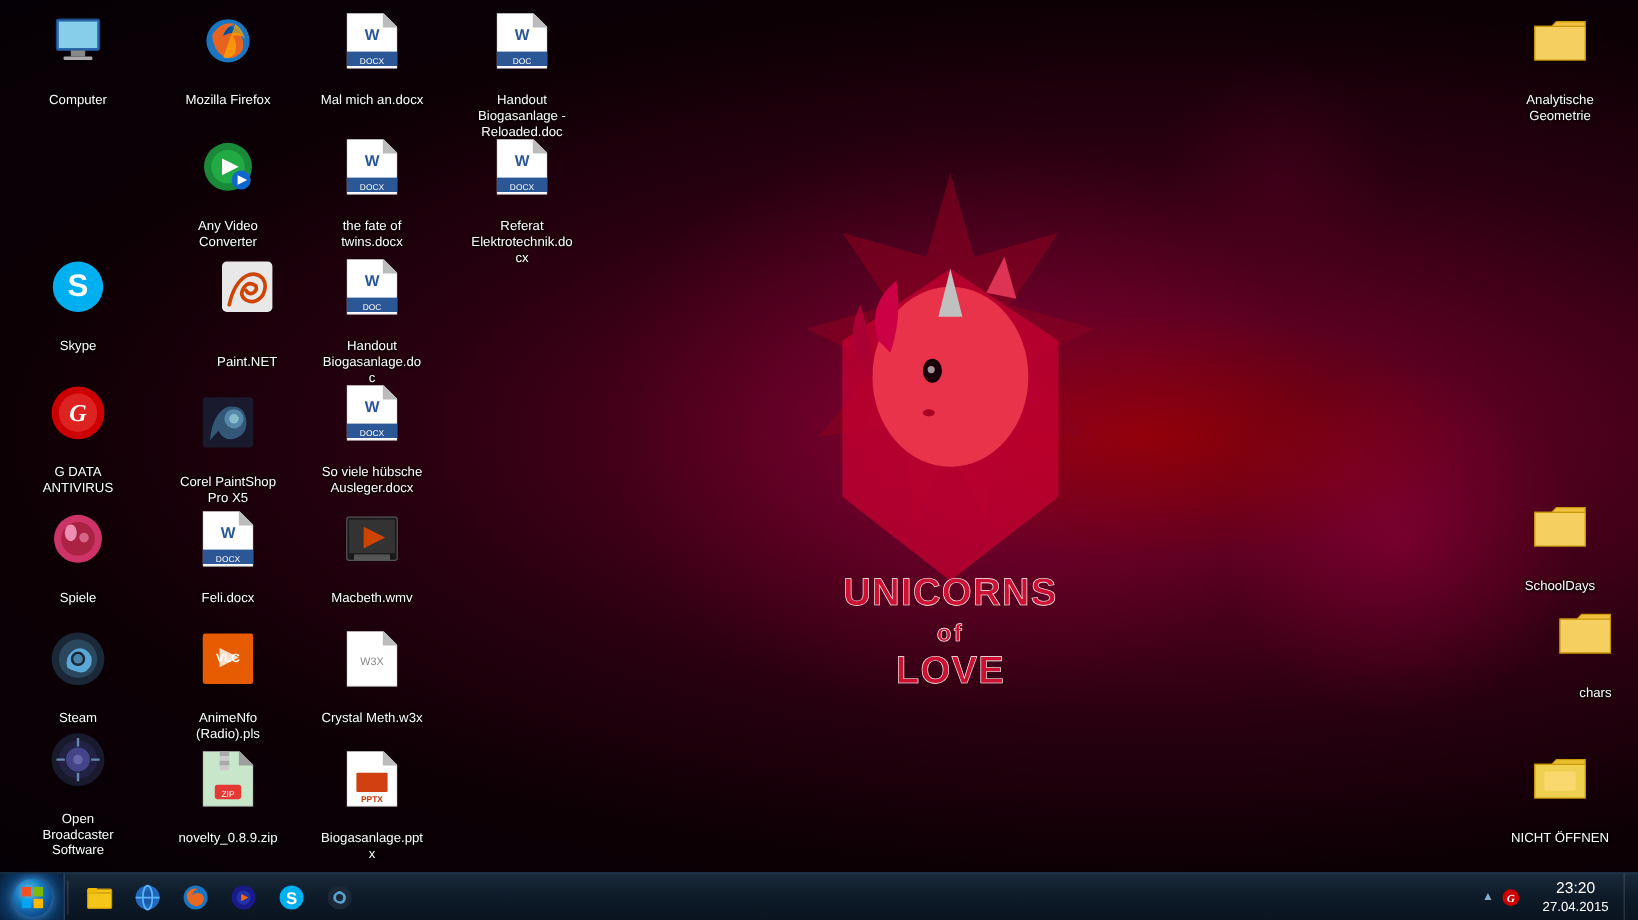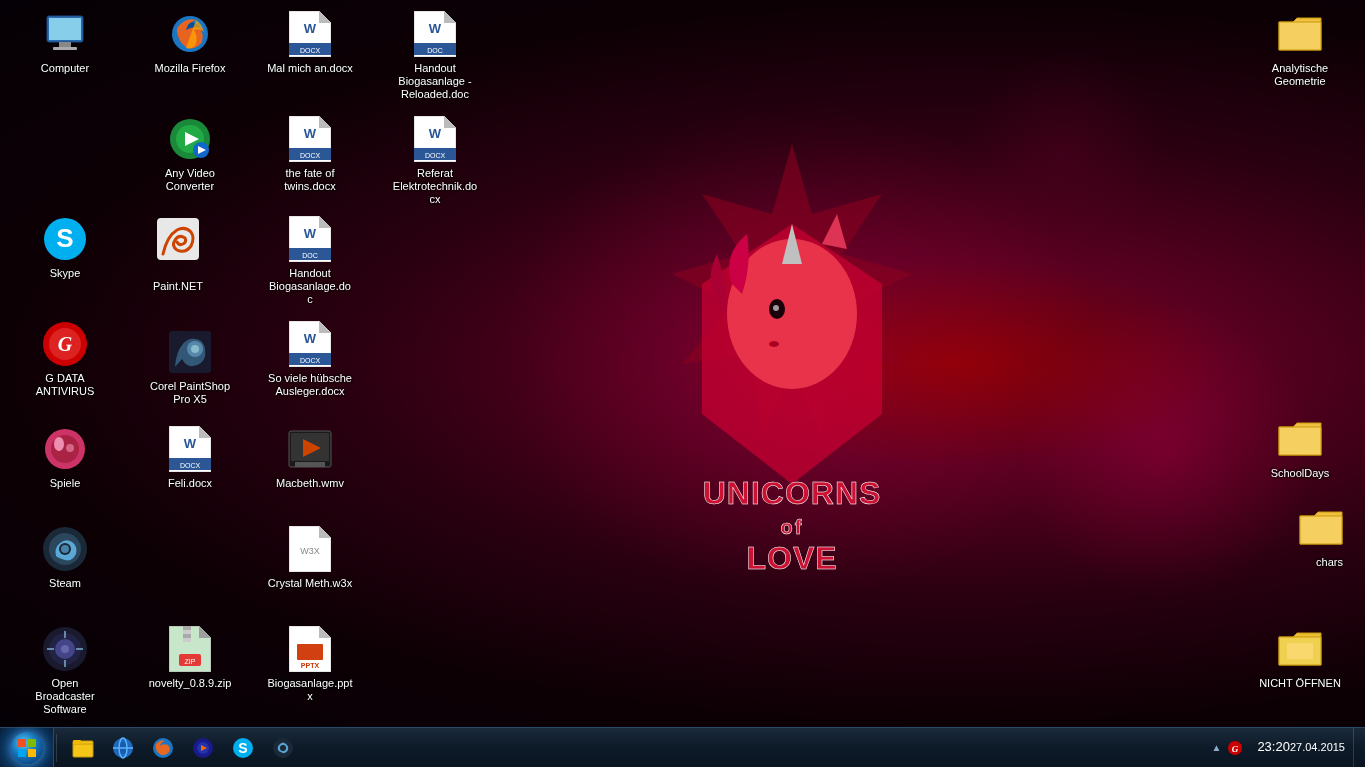--- a/index.html
+++ b/index.html
@@ -70,20 +70,21 @@
 
     .icon-label {
       color: white;
       font-size: 11px;
       text-align: center;
       line-height: 1.2;
       text-shadow: 1px 1px 2px black, -1px -1px 2px black;
       padding: 1px 2px;
       max-width: 90px;
       word-break: break-word;
+      margin-top: 16px;
     }
 
     
     #taskbar {
       position: absolute;
       bottom: 0;
       left: 0;
       width: 1365px;
       height: 40px;
       background: linear-gradient(to bottom, #1a2a3a 0%, #0d1a28 50%, #0a1520 100%);
@@ -173,21 +174,21 @@
 
     .show-hidden-arrow {
       font-size: 10px;
       color: #8aabcc;
       cursor: pointer;
       padding: 0 2px;
     }
 
     .clock-area {
       display: flex;
-      flex-direction: row;
+      flex-direction: column;
       align-items: center;
       justify-content: center;
       padding: 0 8px;
       height: 40px;
       cursor: pointer;
       min-width: 80px;
     }
 
     .clock-time {
       color: white;
@@ -358,21 +359,21 @@
     <div class="icon" style="left:20px;top:215px;">
       <div class="icon-img">
         <svg width="46" height="46" viewBox="0 0 46 46">
             <circle cx="23" cy="23" r="21" fill="#00aff0"></circle>
             <text x="23" y="31" font-size="26" font-weight="bold" fill="white" text-anchor="middle" font-family="Arial">S</text>
           </svg>
       </div>
       <span class="icon-label">Skype</span>
     </div>
 
-    <div class="icon" style="left:133px;top:215px;gap:16px;">
+    <div class="icon" style="left:161px;top:215px;gap:16px;">
       <div class="icon-img">
         <svg width="46" height="46" viewBox="0 0 46 46">
             <rect x="2" y="2" width="42" height="42" rx="4" fill="#e8e8e8"></rect>
             <path d="M8,38 Q12,20 22,14 Q30,10 36,16 Q40,22 36,30 Q30,38 22,34 Q16,30 20,24 Q24,18 30,22 Q32,26 28,28 Q24,30 22,26" stroke="#cc4400" stroke-width="3" fill="none" stroke-linecap="round"></path>
           </svg>
       </div>
       <span class="icon-label">Paint.NET</span>
     </div>
 
     <div class="icon" style="left:265px;top:215px;">
@@ -487,33 +488,43 @@
             <circle cx="23" cy="23" r="22" fill="#1b2838"></circle>
             <circle cx="23" cy="23" r="16" fill="#2a475e"></circle>
             <path d="M14,30 Q12,22 18,17 Q24,12 30,16 Q36,20 34,28 Q30,36 23,34 Q16,32 14,30Z" fill="#66c0f4" opacity="0.8"></path>
             <circle cx="23" cy="23" r="6" fill="#1b2838"></circle>
             <circle cx="23" cy="23" r="4" fill="#66c0f4" opacity="0.6"></circle>
           </svg>
       </div>
       <span class="icon-label">Steam</span>
     </div>
 
+    <div class="icon" style="left:145px;top:525px;">
+      <div class="icon-img">
+        <svg width="46" height="46" viewBox="0 0 46 46">
+            <rect x="2" y="2" width="42" height="42" rx="2" fill="#ff6600" opacity="0.9"></rect>
+            <text x="23" y="26" font-size="10" fill="white" text-anchor="middle" font-weight="bold">VLC</text>
+            <polygon points="16,14 16,30 32,22" fill="white" opacity="0.8"></polygon>
+          </svg>
+      </div>
+      <span class="icon-label">AnimeNfo (Radio).pls</span>
+    </div>
 
     <div class="icon" style="left:265px;top:525px;">
       <div class="icon-img">
         <svg width="42" height="46" viewBox="0 0 42 46">
             <polygon points="0,0 30,0 42,12 42,46 0,46" fill="white" stroke="#ccc" stroke-width="1"></polygon>
             <polygon points="30,0 30,12 42,12" fill="#bbb"></polygon>
             <text x="21" y="28" font-size="9" fill="#888" text-anchor="middle">W3X</text>
           </svg>
       </div>
       <span class="icon-label">Crystal Meth.w3x</span>
     </div>
 
-    <div class="icon" style="left:20px;top:625px;">
+    <div class="icon" style="left:20px;top:609px;">
       <div class="icon-img">
         <svg width="46" height="46" viewBox="0 0 46 46">
             <circle cx="23" cy="23" r="22" fill="#1a1a2e"></circle>
             <circle cx="23" cy="23" r="16" fill="#222244"></circle>
             <circle cx="23" cy="23" r="10" fill="#444488"></circle>
             <circle cx="23" cy="23" r="4" fill="#6666aa"></circle>
             <path d="M23,5 L23,12 M41,23 L34,23 M23,41 L23,34 M5,23 L12,23" stroke="#6688aa" stroke-width="2"></path>
           </svg>
       </div>
       <span class="icon-label">Open Broadcaster Software</span>

